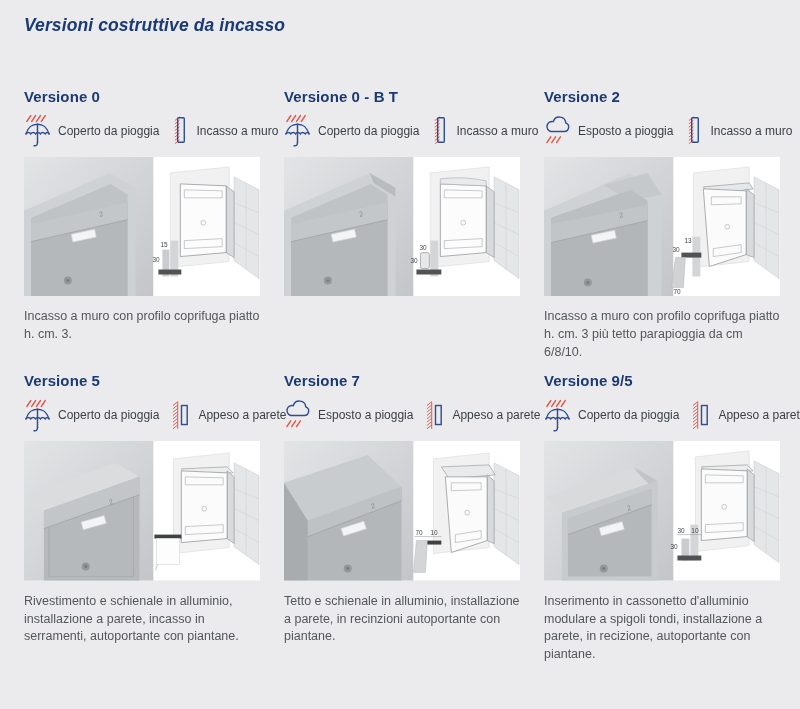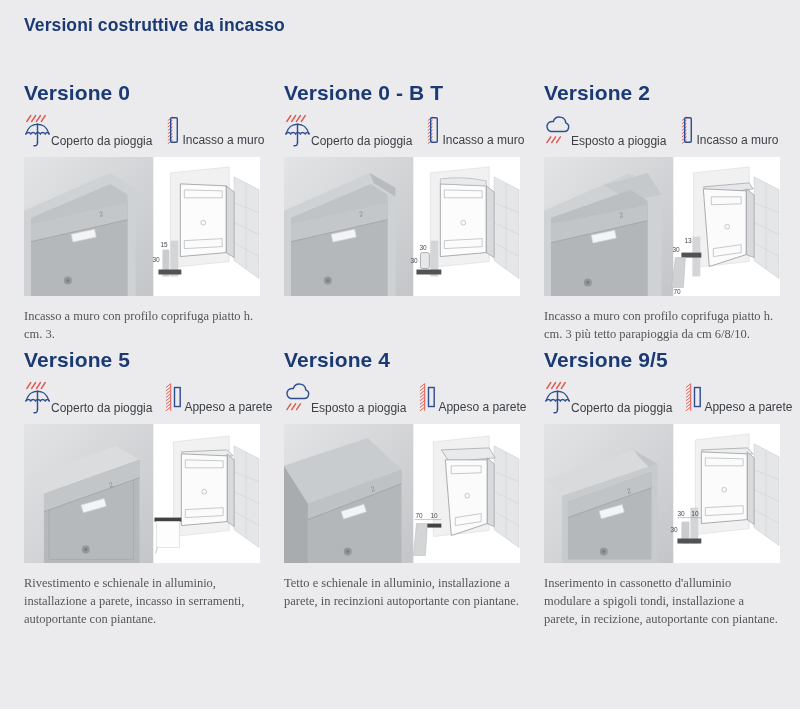--- a/index.html
+++ b/index.html
@@ -9,40 +9,40 @@
   *{box-sizing:border-box}
   html,body{margin:0;padding:0}
   body{
     width:800px;height:709px;overflow:hidden;
     background:var(--page-bg);
     font-family:"Liberation Sans","DejaVu Sans",sans-serif;
   }
   .page{padding:14px 20px 0 24px}
   .section-heading{
     margin:0;color:var(--heading-blue);
-    font-size:17.5px;font-weight:700;letter-spacing:.1px;line-height:1.3;
+    font-size:17.5px;font-weight:700;letter-spacing:.1px;line-height:1.3;font-style:italic;
   }
   .section-heading.first{margin-bottom:40px}
   .section-heading.second{margin:26px 0 18px;max-width:462px}
   .grid{display:grid;grid-template-columns:repeat(3,1fr);column-gap:24px}
   .card{min-width:0}
   .card-title{
-    margin:4px 0 4px;color:var(--heading-blue);
-    font-size:21px;font-weight:700;letter-spacing:.1px;
+    margin:11px 0 4px;color:var(--heading-blue);
+    font-size:15px;font-weight:700;letter-spacing:.1px;
   }
   .badges{display:flex;align-items:center;gap:13px;height:44px}
-  .badge{display:flex;align-items:flex-end;}
+  .badge{display:flex;align-items:center;gap:7px}
   .badge-label{font-size:12px;color:var(--badge-text);white-space:nowrap}
   .icon{display:flex;align-items:center;justify-content:center}
   .stroke-blue{stroke:var(--icon-blue)}
   .stroke-red{stroke:var(--icon-red)}
   figure.art{margin:4px 0 12px;line-height:0}
   .art svg{width:100%;height:auto;display:block}
   .caption{
-    margin:0;font-size:12.5px;line-height:1.42;color:var(--caption-gray);font-family:Liberation Serif, serif;
+    margin:0;font-size:12.5px;line-height:1.42;color:var(--caption-gray);
   }
   .dim{font-size:6.5px;fill:#46484a;font-family:"Liberation Sans",sans-serif}
   .plate-digit{font-size:7px;fill:#8b8e91;font-family:"Liberation Sans",sans-serif}
 </style>
 </head>
 <body>
 
 <svg width="0" height="0" style="position:absolute">
   <defs>
     <linearGradient id="phGrad" x1="0" y1="0" x2="1" y2="1">
@@ -370,21 +370,21 @@
             <rect x="131" y="94" width="27" height="4" fill="#3f4143"></rect>
             <rect x="133" y="98" width="23" height="26" fill="#fdfdfe" stroke="#d9dadc" stroke-width="0.7"></rect>
             <line x1="134" y1="124" x2="132" y2="130" stroke="#b4b6b8" stroke-width="0.8"></line>
           </g>
         </svg>
       </figure>
       <p class="caption">Rivestimento e schienale in alluminio, installazione a parete, incasso in serramenti, autoportante con piantane.</p>
     </article>
 
     <article class="card">
-      <h2 class="card-title">Versione 4</h2>
+      <h2 class="card-title">Versione 7</h2>
       <div class="badges">
         <div class="badge">
           <span class="icon">
             <svg width="27" height="34" viewBox="0 0 28 34">
               <path d="M7,17.5 h14 a4.6,4.6 0 0 0 1.6,-8.9 a6.6,6.6 0 0 0 -12.9,-1.3 a4.9,4.9 0 0 0 -2.7,10.2 z" fill="none" class="stroke-blue" stroke-width="1.5" stroke-linejoin="round"></path>
               <g class="stroke-red" stroke-width="1.5" stroke-linecap="round">
                 <line x1="3" y1="29" x2="7" y2="23"></line>
                   <line x1="8" y1="29" x2="12" y2="23"></line>
                 <line x1="13" y1="29" x2="17" y2="23"></line>
               </g>

